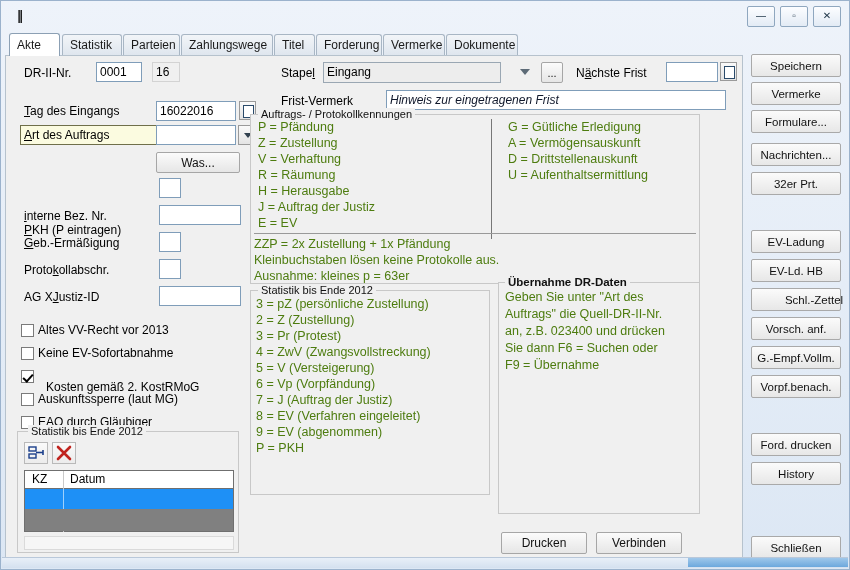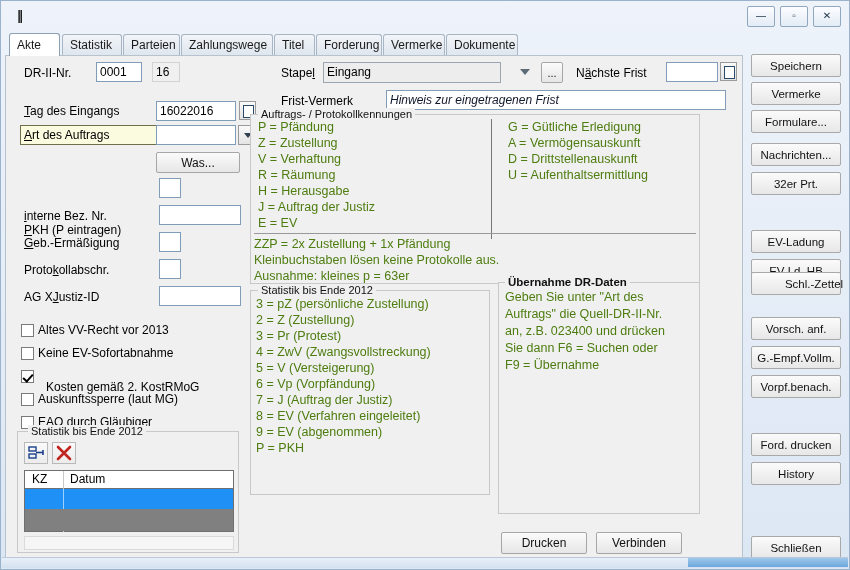--- a/index.html
+++ b/index.html
@@ -257,21 +257,21 @@
 
   </div>
 
   <div class="sidebtn" style="top:53px;">Speichern</div>
   <div class="sidebtn" style="top:81px;">Vermerke</div>
   <div class="sidebtn" style="top:109px;">Formulare...</div>
   <div class="sidebtn" style="top:142px;">Nachrichten...</div>
   <div class="sidebtn" style="top:171px;">32er Prt.</div>
   <div class="sidebtn" style="top:229px;">EV-Ladung</div>
   <div class="sidebtn" style="top:258px;">EV-Ld. HB</div>
-  <div class="sidebtn" style="top:271px;padding-left:36px;">Schl.-Zettel</div>
+  <div class="sidebtn" style="top:287px;padding-left:36px;">Schl.-Zettel</div>
   <div class="sidebtn" style="top:316px;">Vorsch. anf.</div>
   <div class="sidebtn" style="top:345px;">G.-Empf.Vollm.</div>
   <div class="sidebtn" style="top:374px;">Vorpf.benach.</div>
   <div class="sidebtn" style="top:432px;">Ford. drucken</div>
   <div class="sidebtn" style="top:461px;">History</div>
   <div class="sidebtn" style="top:535px;">Schließen</div>
 
   <div class="statusbar">
     <div class="seg"></div>
   </div>

